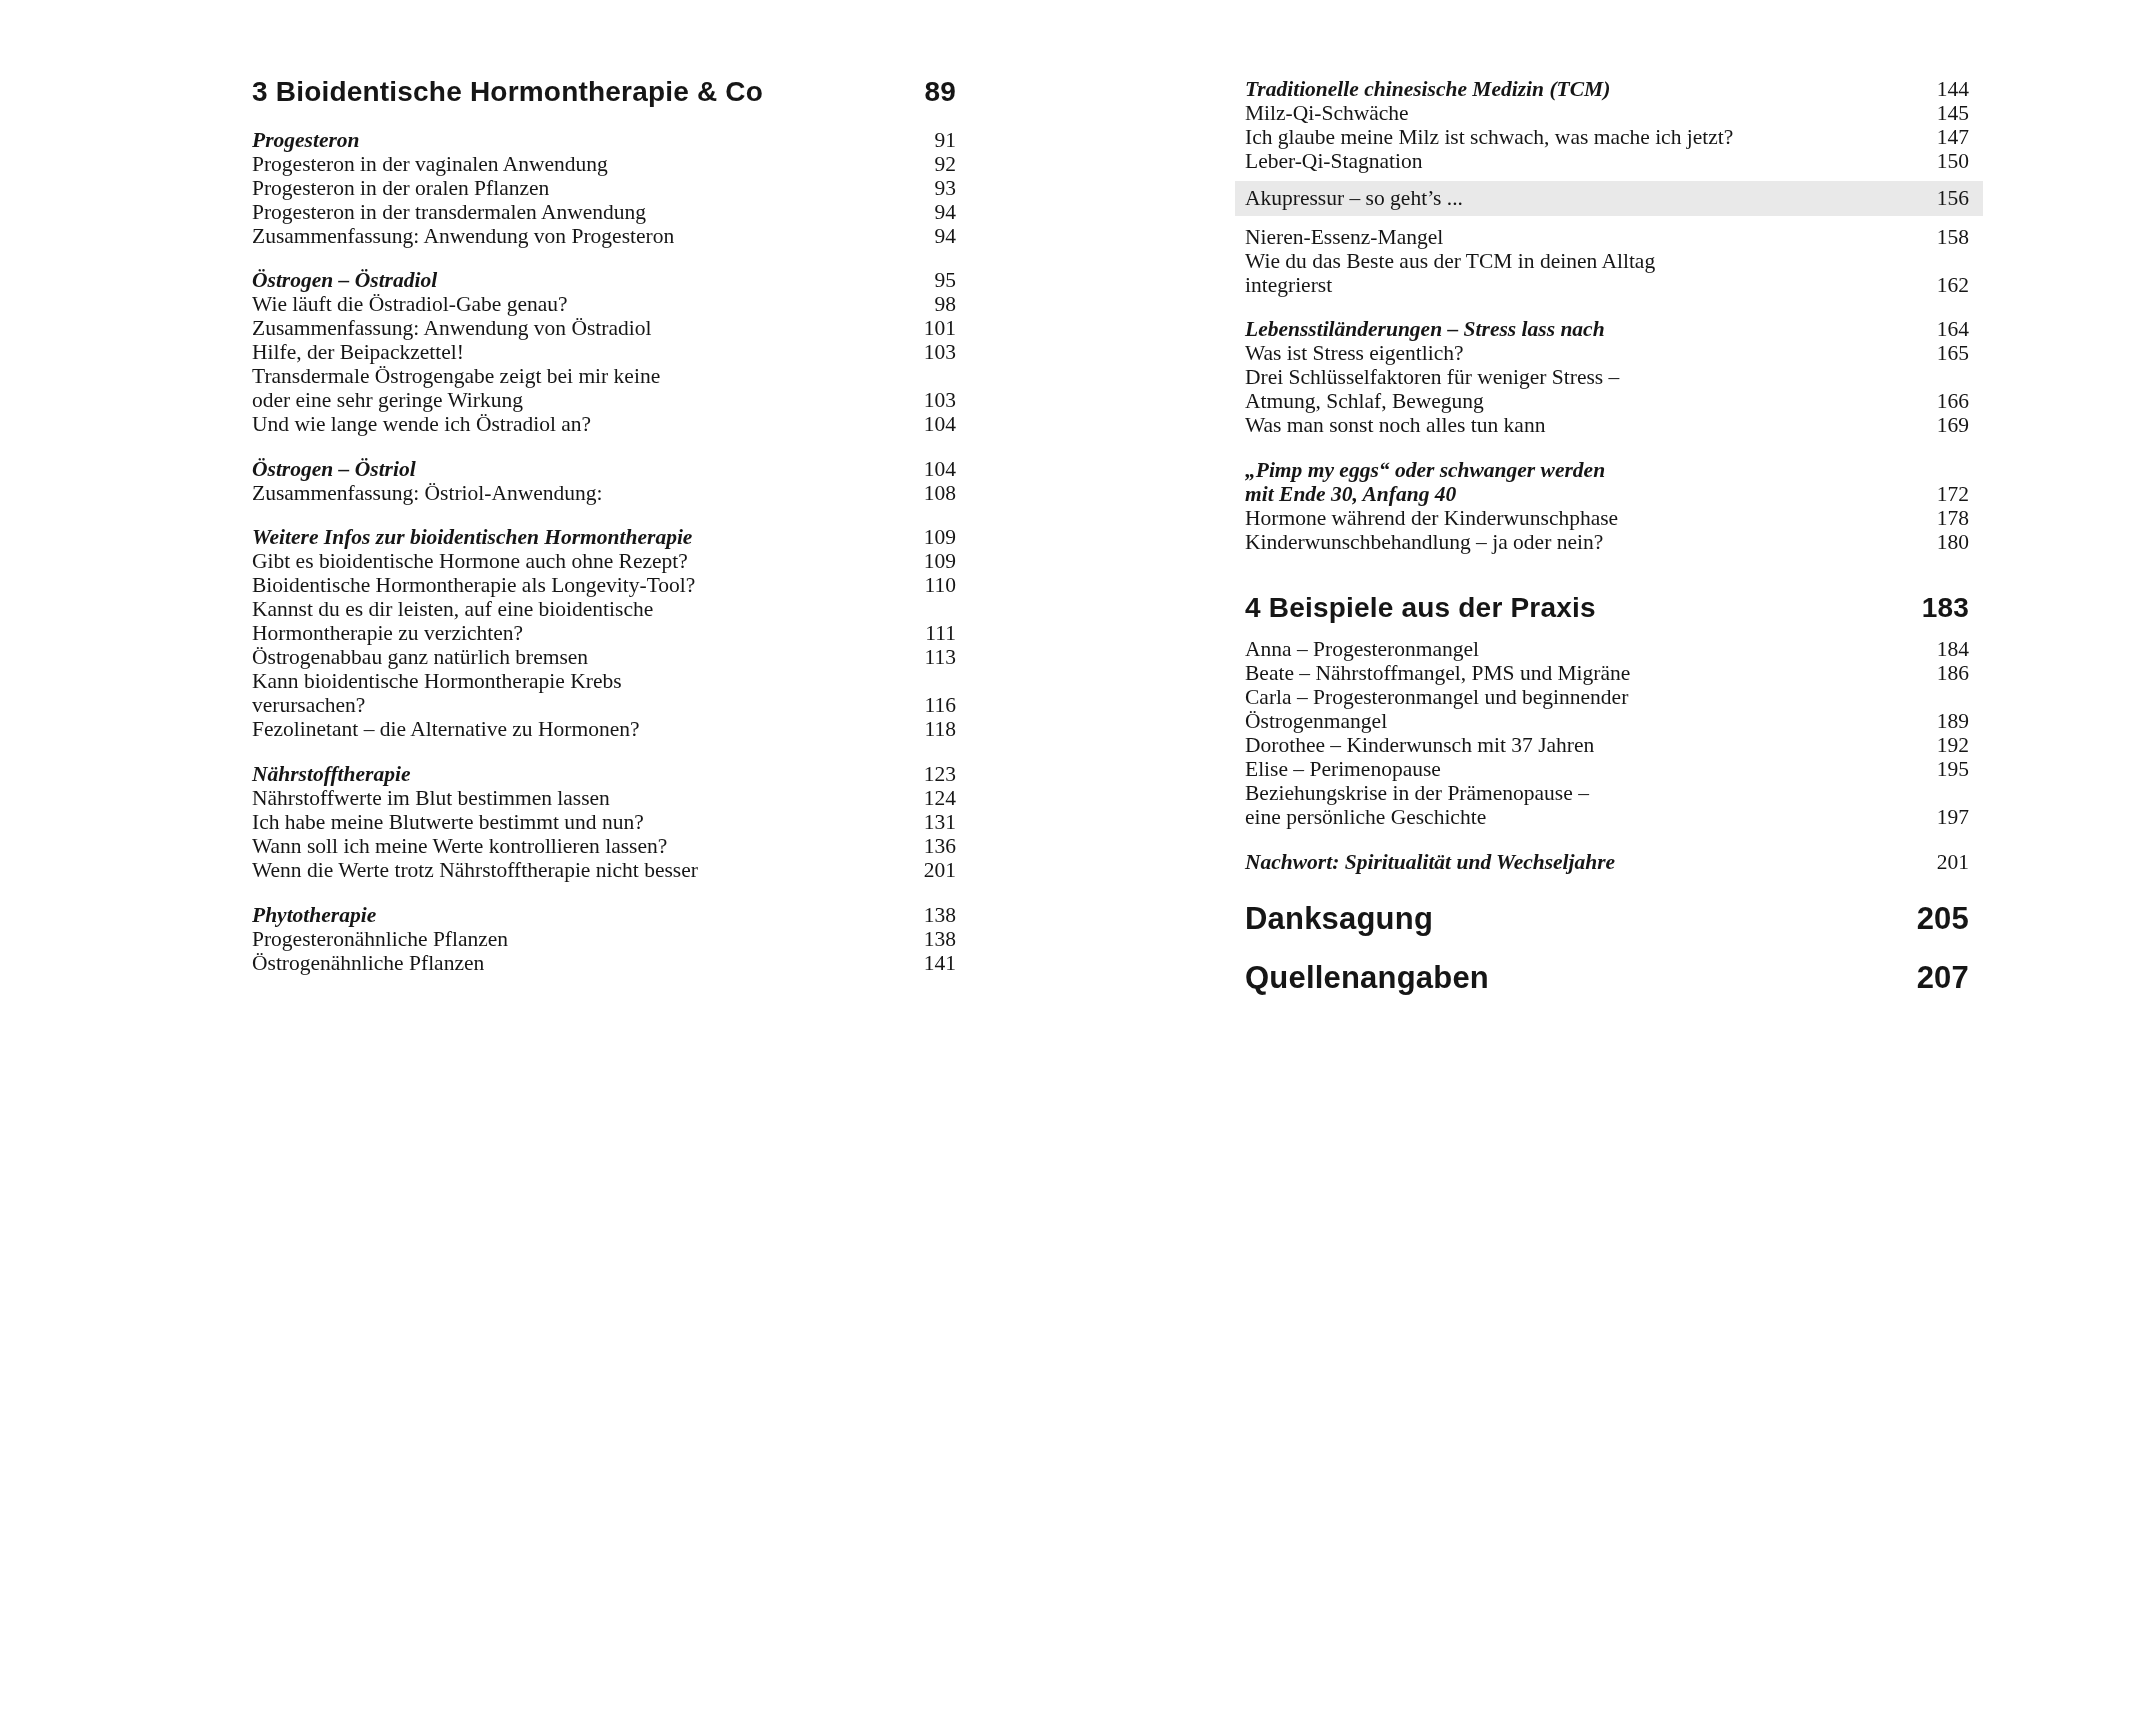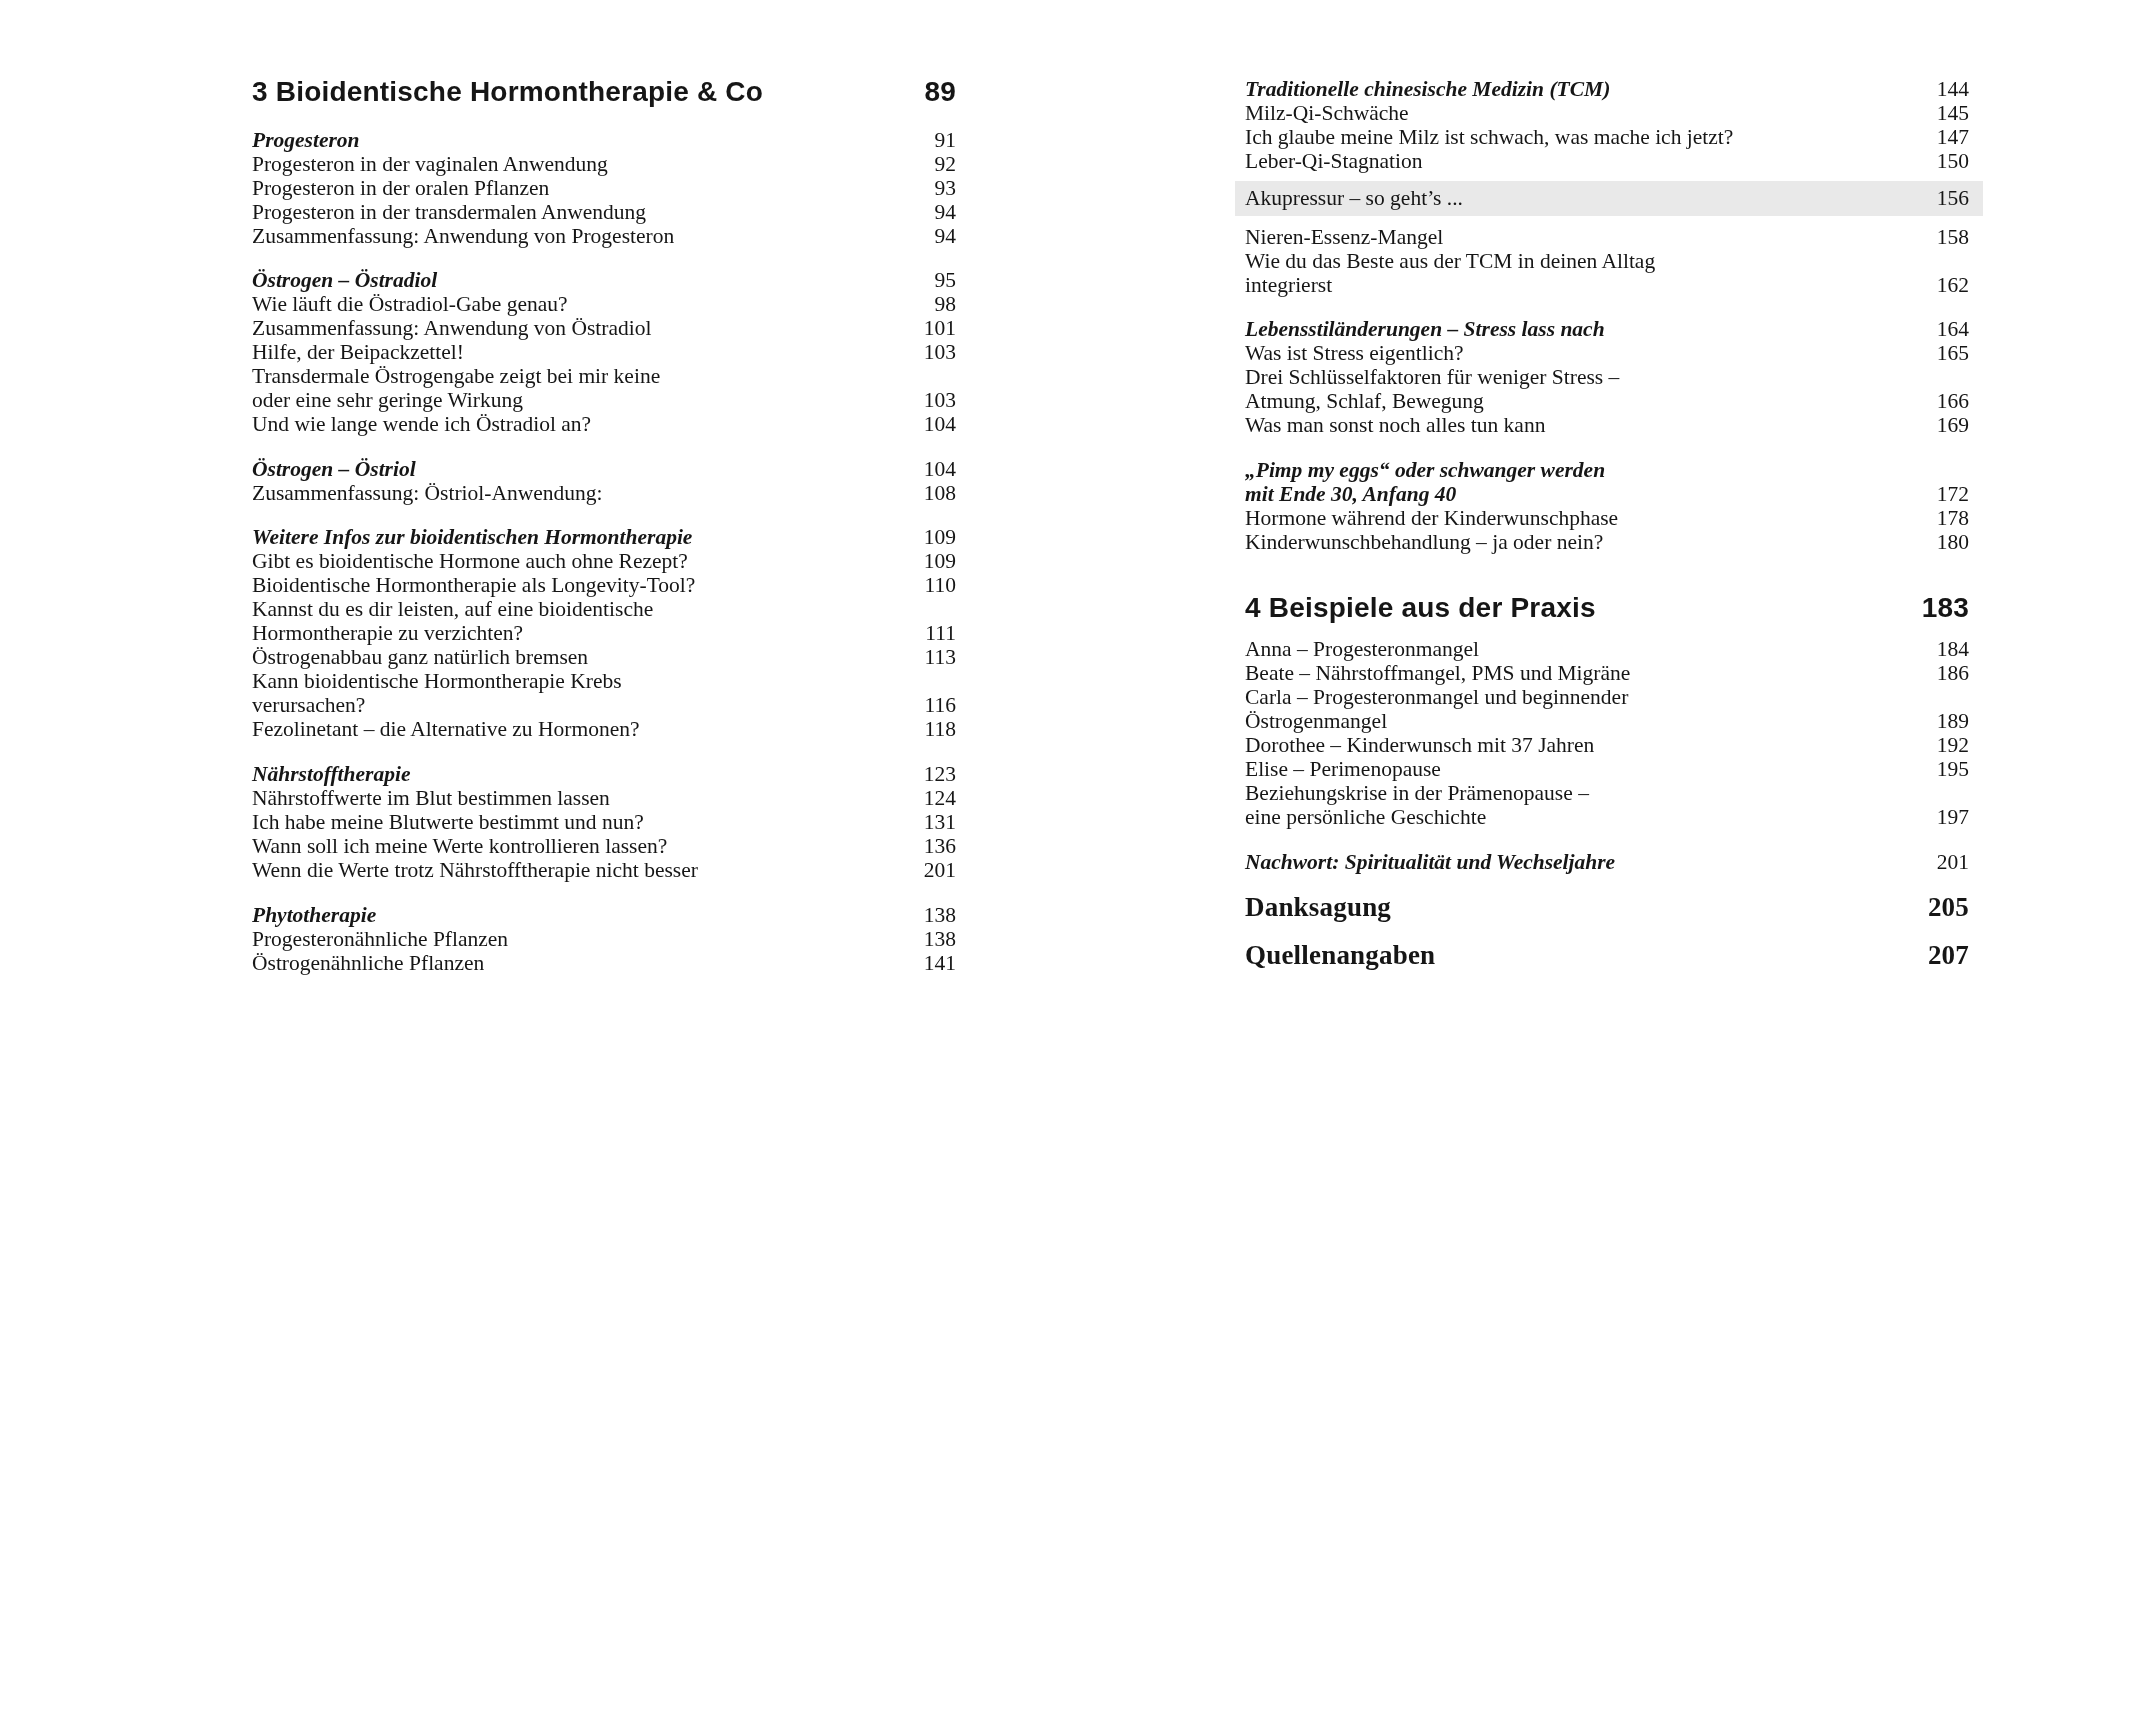--- a/index.html
+++ b/index.html
@@ -33,25 +33,25 @@
     font-family:"Liberation Sans", sans-serif;
     font-weight:700; font-style:normal;
     font-size:28px; line-height:30px;
     letter-spacing:0.2px;
     margin-bottom:14.3px;
   }
   .row.chapter.spaced { margin-top:39px; }
 
   
   .row.chapter-minor {
-    font-family:Liberation Serif, serif;
+    font-family:Liberation Sans, sans-serif;
     font-weight:700; font-style:normal;
-    font-size:27px; line-height:29.6px;
+    font-size:31px; line-height:29.6px;
     letter-spacing:0.2px;
-    margin-top:19px;
+    margin-top:30px;
   }
 
   
   .row.highlight {
     padding:5.4px 14.3px 5.4px 9.9px;
     margin:8px -14.3px 9px -9.9px;
   }
 
   .col > .row:first-child { margin-top:0; }
 </style>

